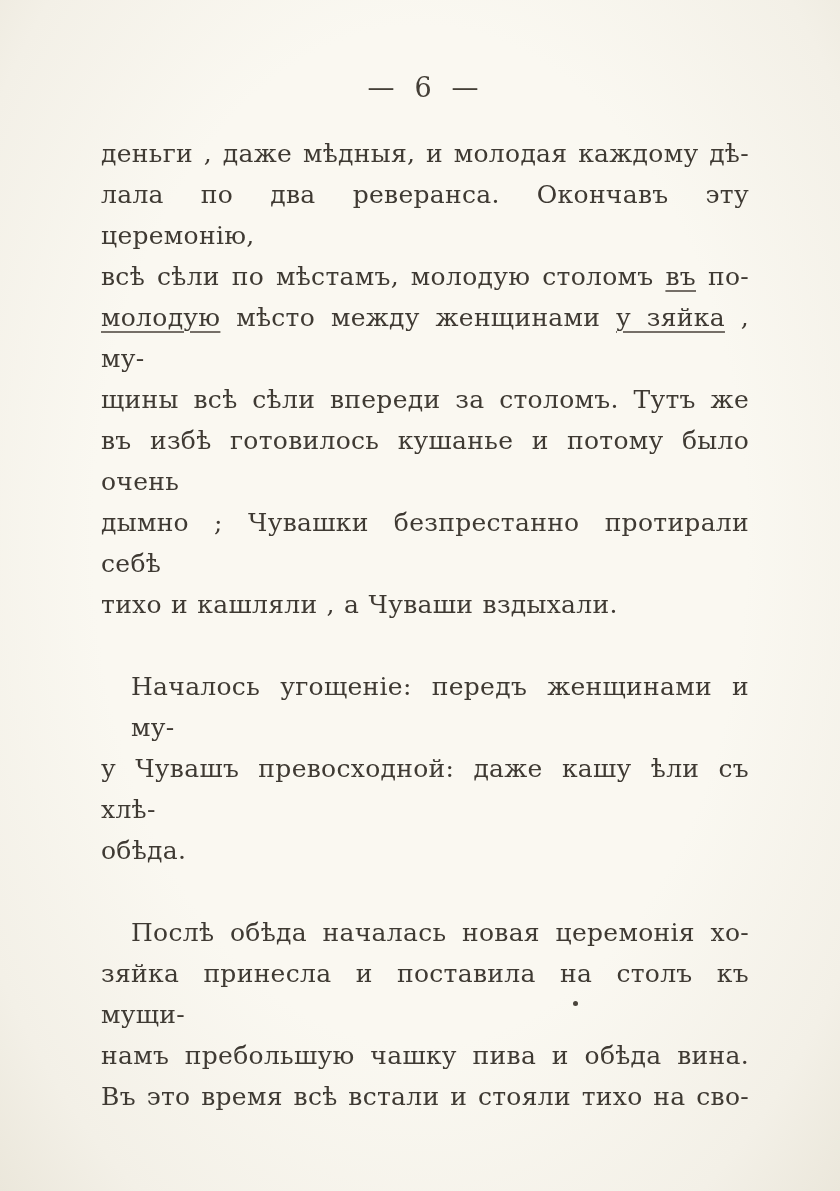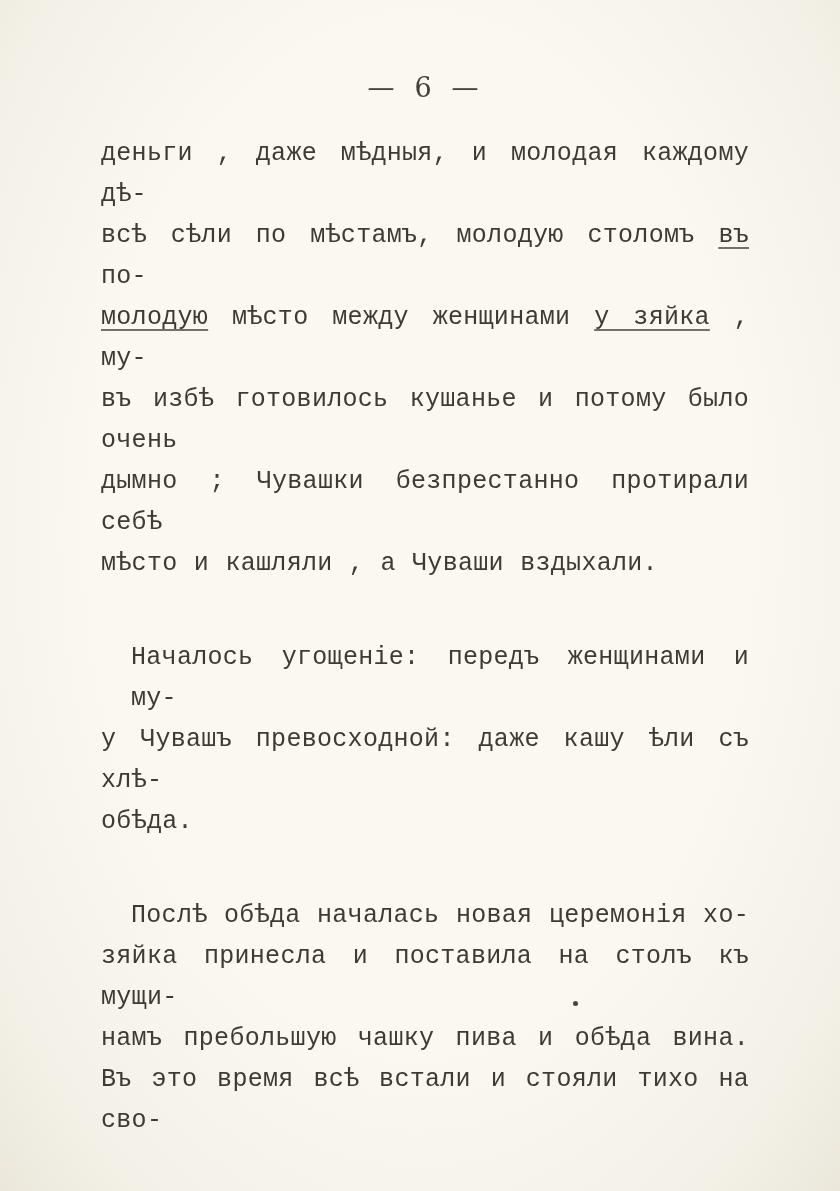--- a/index.html
+++ b/index.html
@@ -38,27 +38,26 @@
     position: absolute;
     top: 133px;
     left: 101px;
     width: 648px;
     font-size: 25px;
     line-height: 41px;
     letter-spacing: 0.3px;
     word-spacing: 1px;
   }
   .paragraph + .paragraph {
-    margin-top: 53px;
+    margin-top: 41px;
   }
   .line {
     text-align: justify;
     text-align-last: left;
     white-space: normal;
-    font-family: Liberation Mono, monospace;
   }
   .line.fill {
     text-align-last: justify;
   }
   .line.first {
     padding-left: 30px;
   }
   .pencil-underline {
     text-decoration: underline;
     text-decoration-thickness: 1.5px;
@@ -79,25 +78,27 @@
 <body>
 
 <div class="page">
   <div class="page-header">
     <span>—</span><span class="page-num">6</span><span>—</span>
   </div>
 
   <div class="text-block">
       <div class="paragraph">
         <div class="line fill"><span>деньги ,  даже мѣдныя, и молодая каждому дѣ-</span></div>
+        <div class="line fill"><span>лала по два реверанса. Окончавъ эту церемонію,</span></div>
         <div class="line fill"><span>всѣ сѣли по мѣстамъ, молодую столомъ </span><span class="pencil-underline">въ</span><span> по-</span></div>
         <div class="line fill"><span class="pencil-underline">молодую</span><span> мѣсто между женщинами </span><span class="pencil-underline">у зяйка</span><span> ,  му-</span></div>
+        <div class="line fill"><span>щины всѣ сѣли впереди за столомъ.  Тутъ же</span></div>
         <div class="line fill"><span>въ избѣ готовилось кушанье и потому было очень</span></div>
         <div class="line fill"><span>дымно ;  Чувашки безпрестанно протирали себѣ</span></div>
-        <div class="line"><span>мѣсто и кашляли ,  а Чуваши вздыхали.</span></div>
+        <div class="line"><span>тихо и кашляли ,  а Чуваши вздыхали.</span></div>
       </div>
       <div class="paragraph">
         <div class="line fill first"><span>Началось угощеніе: передъ женщинами и му-</span></div>
         <div class="line fill"><span>у Чувашъ превосходной: даже кашу ѣли съ хлѣ-</span></div>
         <div class="line"><span>обѣда.</span></div>
       </div>
       <div class="paragraph">
         <div class="line fill first"><span>Послѣ обѣда началась новая церемонія хо-</span></div>
         <div class="line fill"><span>зяйка принесла и поставила на столъ къ мущи-</span></div>
         <div class="line fill"><span>намъ пребольшую чашку пива и обѣда вина.</span></div>

